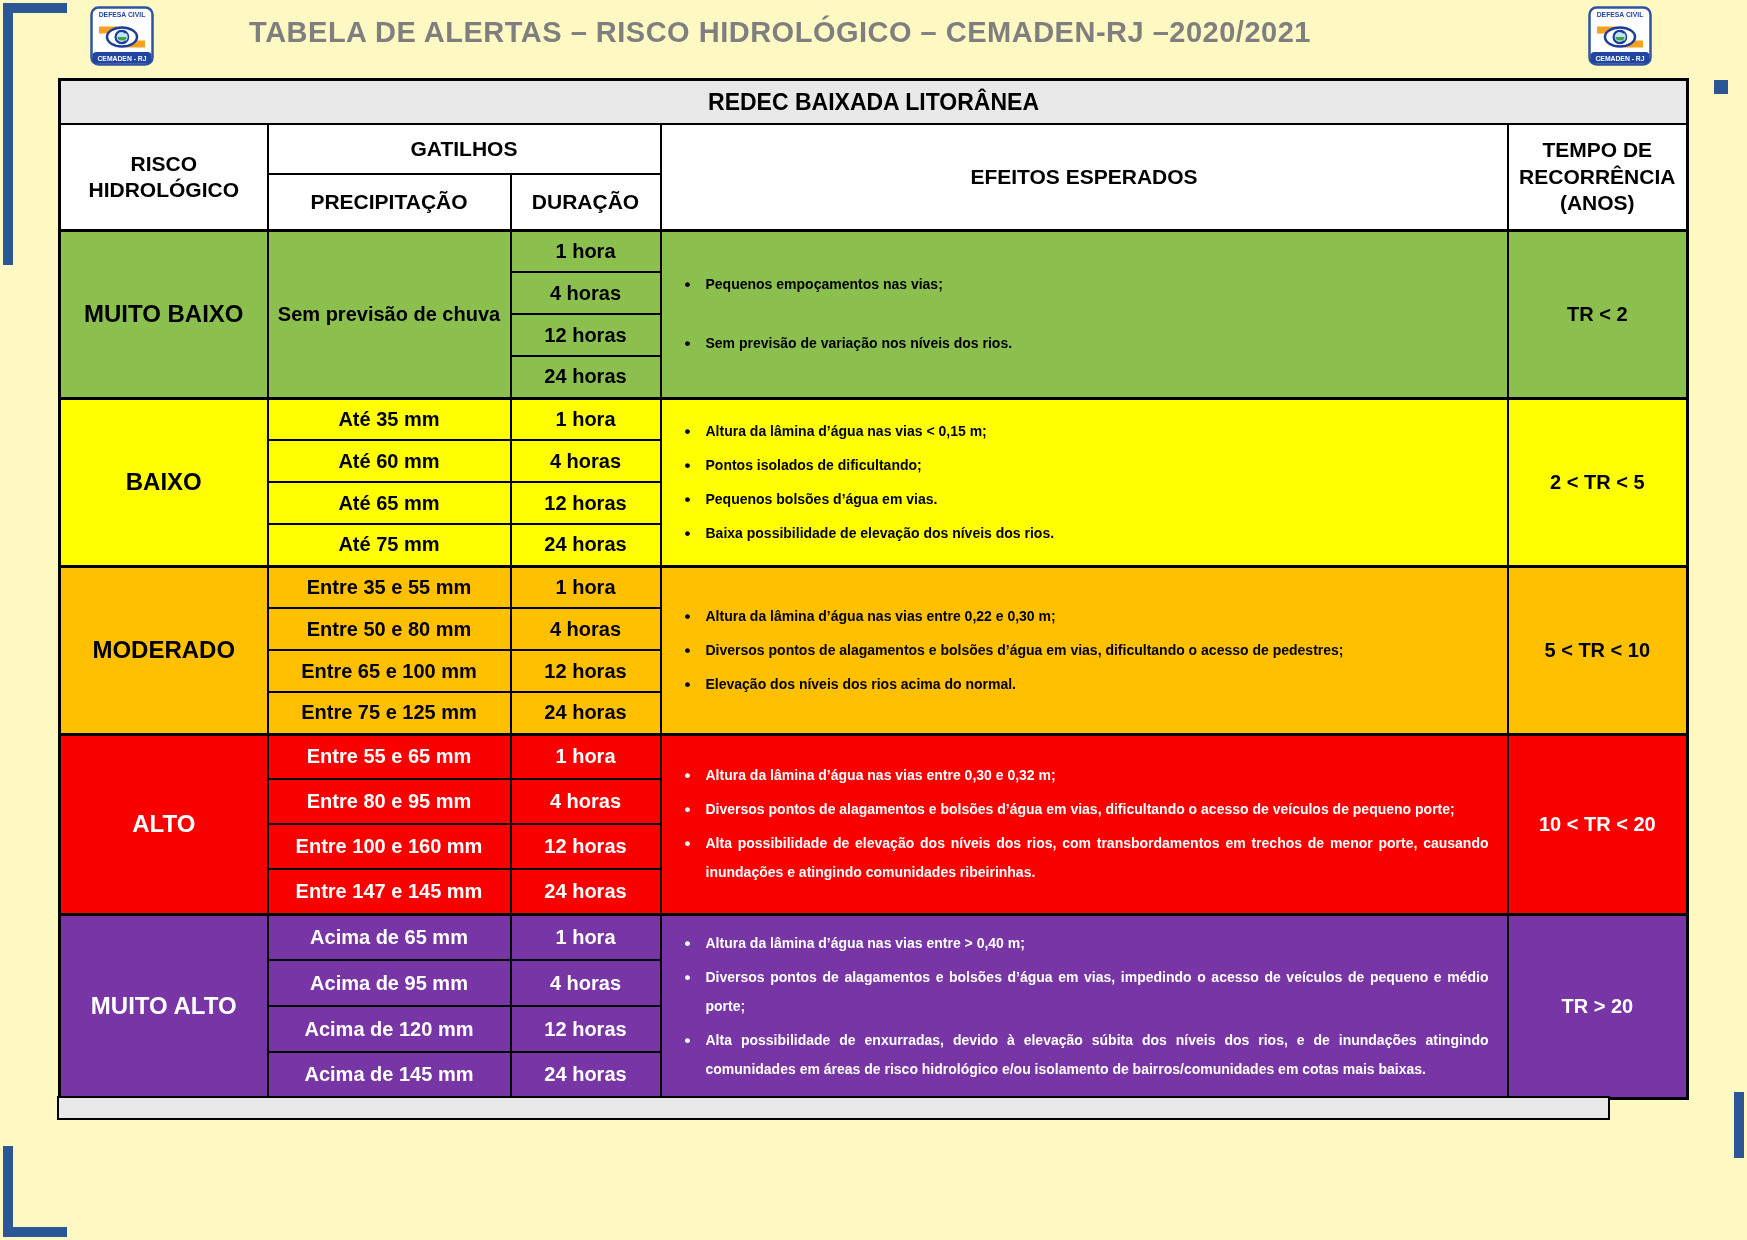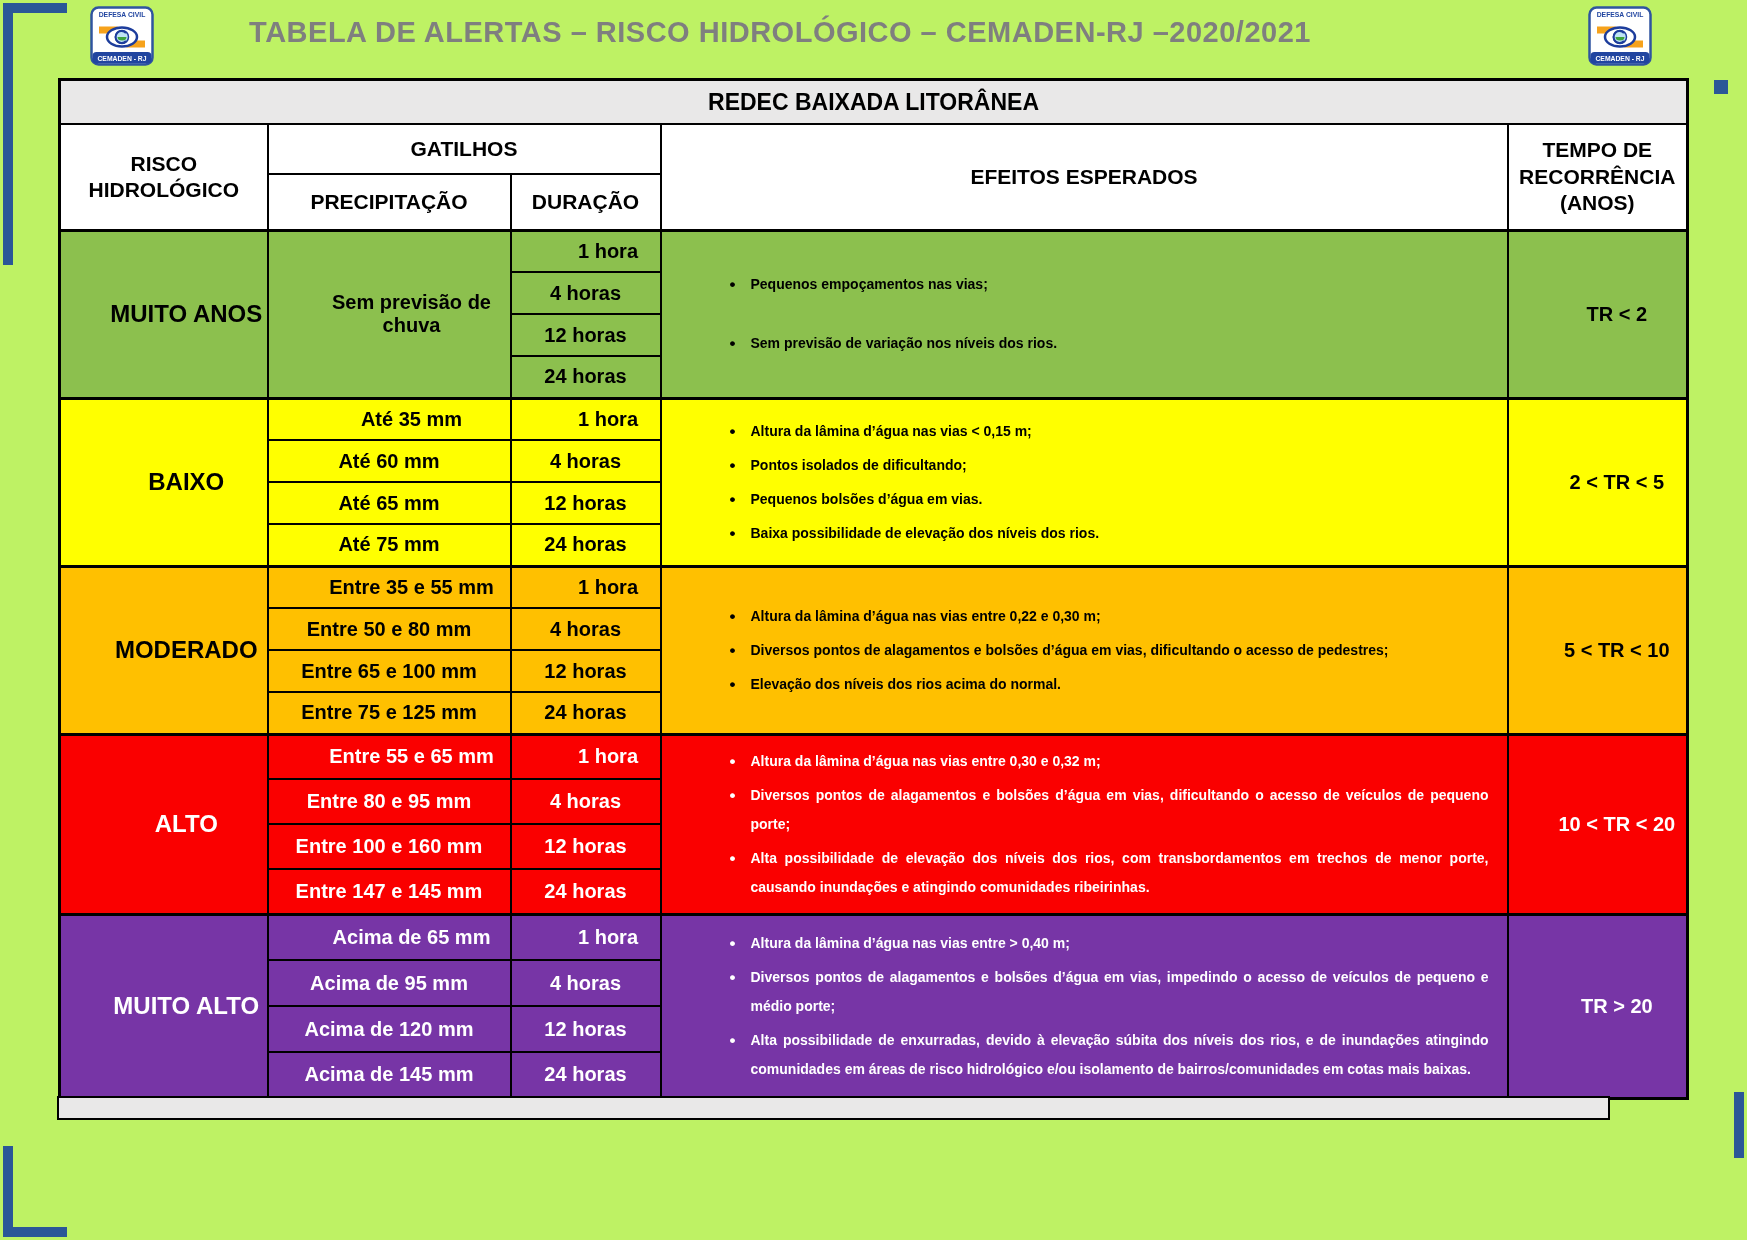--- a/index.html
+++ b/index.html
@@ -1,16 +1,16 @@
 <!DOCTYPE html>
 <html><head>
 <meta charset="utf-8">
 <style>
   html,body{margin:0;padding:0;background:#fff;}
-  #page{position:relative;width:1747px;height:1240px;background:#bef264;overflow:hidden;
+  #page{position:relative;width:1747px;height:1240px;background:#fef9c3;overflow:hidden;
         font-family:"Liberation Sans","DejaVu Sans",sans-serif;color:#000;}
 
   
   .deco{position:absolute;background:#2B5797;}
 
   
   .page-title{position:absolute;left:60px;top:16px;width:1440px;text-align:center;
               font-size:29px;font-weight:bold;color:#7F7F7F;letter-spacing:.5px;white-space:nowrap;}
 
   
@@ -23,21 +23,21 @@
   table.alert td,table.alert th{border:2px solid #000;padding:0;overflow:hidden;}
 
   .redec-row th{background:#E9E8E8;height:42px;font-size:23px;font-weight:bold;border:3px solid #000;}
   thead .hdr th{background:#fff;font-weight:bold;font-size:21px;line-height:1.25;padding:0 4px;}
   thead tr.h1{height:50px;}
   thead tr.h2{height:56px;}
 
   tbody td{font-size:20px;font-weight:600;text-align:center;vertical-align:middle;}
   tbody td.risk{font-size:24px;font-weight:bold;}
   tbody td.trcell{font-size:20px;font-weight:bold;padding:0 6px;}
-  tbody tr.block-start td{border-top:3px solid #000;padding-left:45px;}
+  tbody tr.block-start td{border-top:3px solid #000;}
 
   td.effects{text-align:left;}
   .fx{display:flex;flex-direction:column;justify-content:center;height:100%;
       box-sizing:border-box;padding:8px 18px 8px 8px;}
   .bullet{display:flex;align-items:flex-start;}
   .dot{flex:0 0 36px;text-align:center;font-size:17px;line-height:29px;}
   .btext{flex:1;text-align:justify;font-size:14px;line-height:29px;font-weight:600;}
 
   
   .next-section-strip{position:absolute;left:57px;top:1096px;width:1553px;height:24px;
@@ -105,21 +105,21 @@
         <th rowspan="2">EFEITOS ESPERADOS</th>
         <th rowspan="2">TEMPO DE RECORRÊNCIA (ANOS)</th>
       </tr>
       <tr class="hdr h2">
         <th>PRECIPITAÇÃO</th>
         <th>DURAÇÃO</th>
       </tr>
     </thead>
     <tbody>
         <tr class="block-start" style="height: 42px; background: rgb(140, 192, 78); color: rgb(0, 0, 0);">
-          <td class="risk" rowspan="4">MUITO ANOS</td>
+          <td class="risk" rowspan="4">MUITO BAIXO</td>
           <td class="precip" rowspan="4">Sem previsão de chuva</td>
           <td class="dur">1 hora</td>
           <td class="effects" rowspan="4">
             <div class="fx" style="row-gap: 30px;">
               <div class="bullet">
                 <span class="dot">•</span>
                 <span class="btext">Pequenos empoçamentos nas vias;</span>
               </div>
               <div class="bullet">
                 <span class="dot">•</span>

